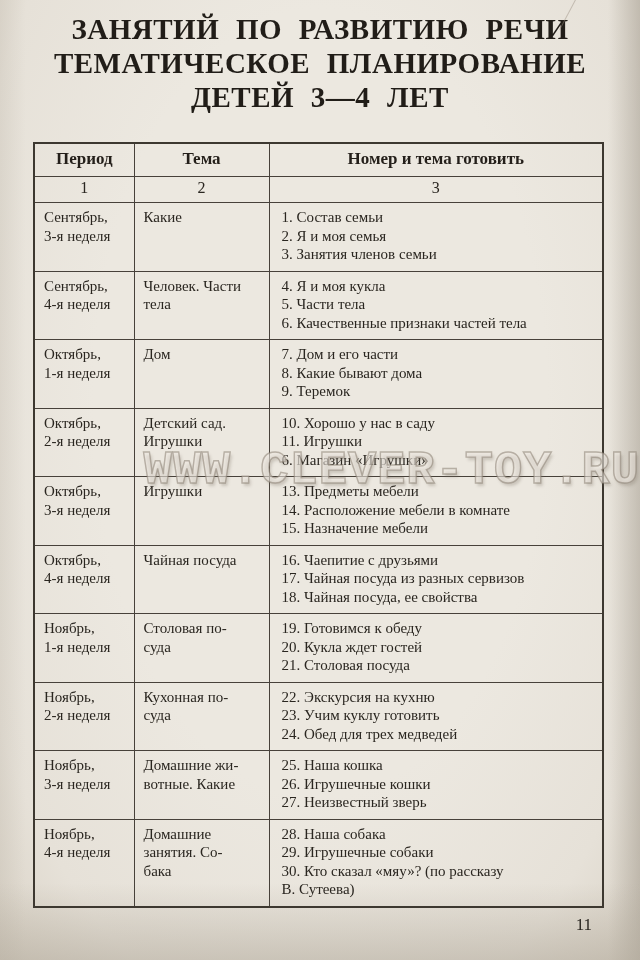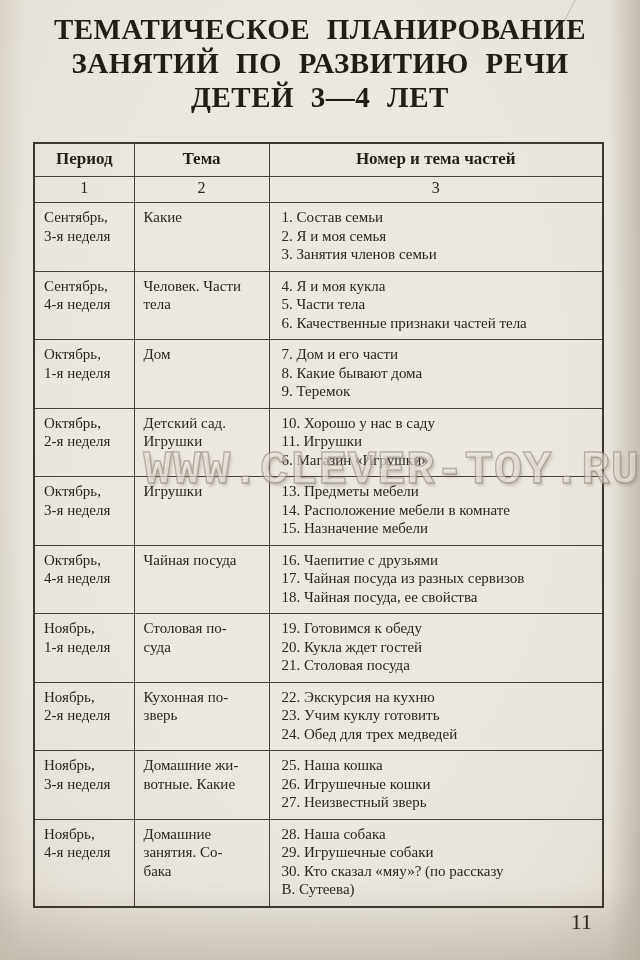--- a/index.html
+++ b/index.html
@@ -69,55 +69,55 @@
     letter-spacing: 1px;
     color: rgba(238,233,225,0.55);
     -webkit-text-stroke: 1.4px rgba(138,128,115,0.55);
     text-shadow: 2px 3px 3px rgba(125,115,102,0.3);
     z-index: 3;
     pointer-events: none;
   }
   .page-number {
     position: absolute;
     right: 48px; bottom: 25px;
-    font-size: 22px;
+    font-size: 17px;
     color: #2a2620;
   }
   .crease {
     position: absolute;
     top: 0; right: 64px;
     width: 1px; height: 34px;
     background: rgba(150,140,126,0.45);
     transform: rotate(28deg);
     transform-origin: top right;
   }
 </style>
 </head>
 <body>
 
 <div class="page">
   <div class="crease"></div>
 
   <h1 class="title">
+    <div>ЗАНЯТИЙ ПО РАЗВИТИЮ РЕЧИ</div>
     <div>ТЕМАТИЧЕСКОЕ ПЛАНИРОВАНИЕ</div>
-    <div>ЗАНЯТИЙ ПО РАЗВИТИЮ РЕЧИ</div>
     <div>ДЕТЕЙ 3—4 ЛЕТ</div>
   </h1>
 
   <table class="planning">
     <colgroup>
       <col style="width:100px">
       <col style="width:135px">
       <col>
     </colgroup>
     <thead>
       <tr>
         <th class="hdr">Период</th>
         <th class="hdr">Тема</th>
-        <th class="hdr">Номер и тема частей</th>
+        <th class="hdr">Номер и тема готовить</th>
       </tr>
       <tr>
         <td class="colnum">1</td>
         <td class="colnum">2</td>
         <td class="colnum">3</td>
       </tr>
     </thead>
     <tbody>
       <tr>
         <td class="cell period">Сентябрь,
@@ -175,21 +175,21 @@
         <td class="cell theme">Столовая по-
 суда</td>
         <td class="cell lessons">19. Готовимся к обеду
 20. Кукла ждет гостей
 21. Столовая посуда</td>
       </tr>
       <tr>
         <td class="cell period">Ноябрь,
 2-я неделя</td>
         <td class="cell theme">Кухонная по-
-зверь</td>
+суда</td>
         <td class="cell lessons">22. Экскурсия на кухню
 23. Учим куклу готовить
 24. Обед для трех медведей</td>
       </tr>
       <tr>
         <td class="cell period">Ноябрь,
 3-я неделя</td>
         <td class="cell theme">Домашние жи-
 вотные. Какие</td>
         <td class="cell lessons">25. Наша кошка

